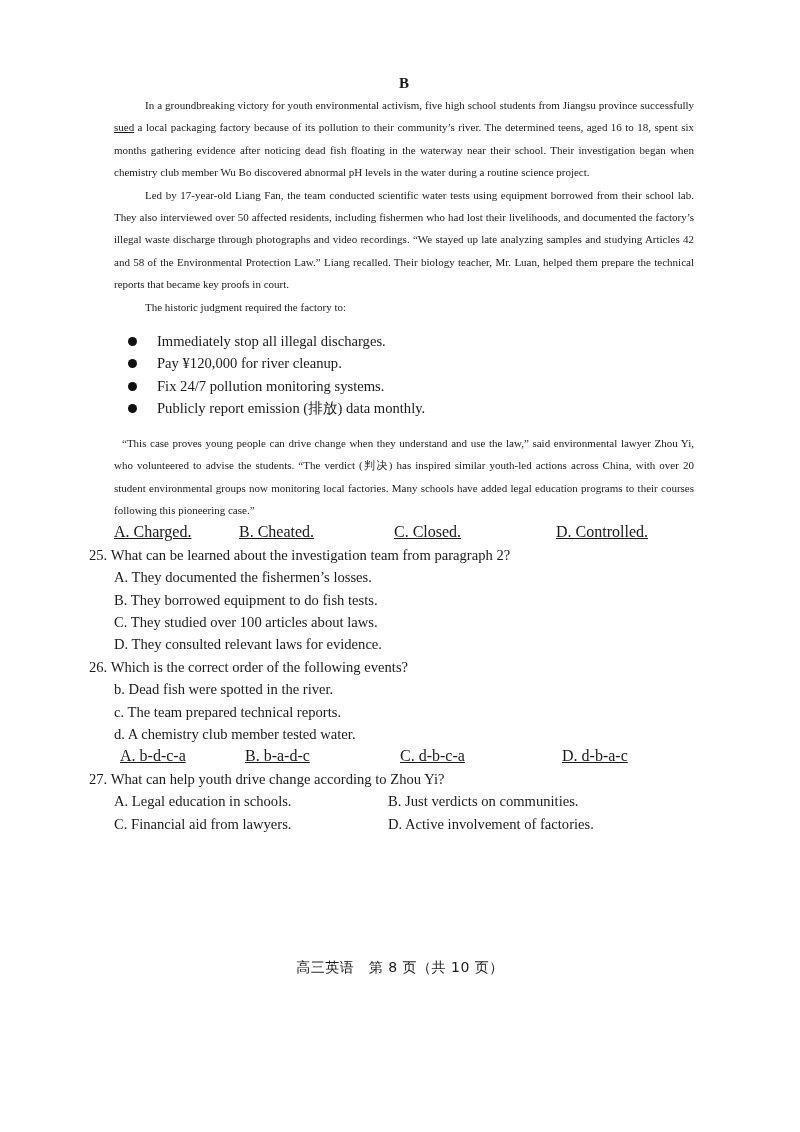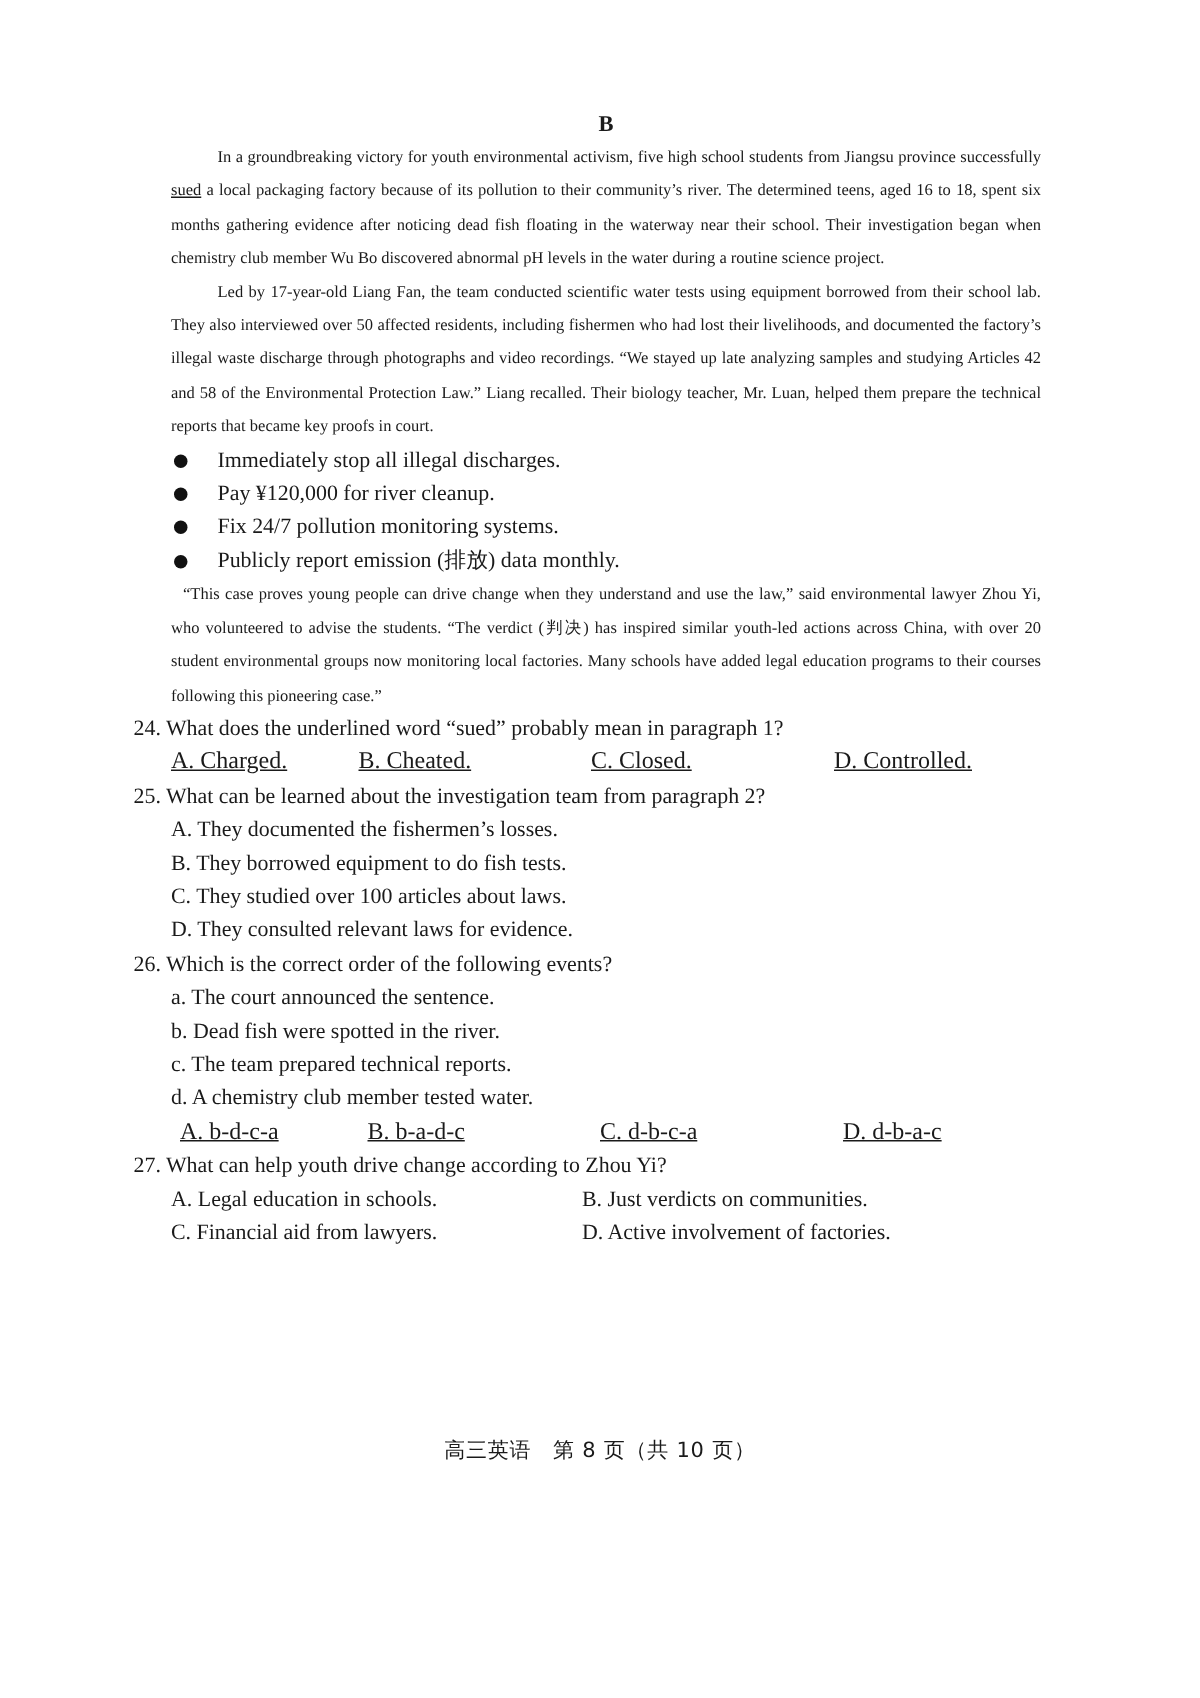--- a/index.html
+++ b/index.html
@@ -12,21 +12,21 @@
     .section-title {
       text-align: center; font-weight: bold; font-size: 15px;
       line-height: 22px; margin: 0 0 0 0; padding-left: 0;
     }
     .para {
       font-size: 11px; line-height: 22.4px; text-align: justify;
       text-indent: 31px; margin: 0;
     }
     .para.quote { text-indent: 8px; }
     .u { text-decoration: underline; }
-    .bullets { margin: 0; padding: 0; list-style: none; }
+    .bullets { margin: 12px; padding: 0; list-style: none; }
     .bullets li {
       font-size: 14.6px; line-height: 22.4px; position: relative; padding-left: 31px;
     }
     .bullets li .dot {
       position: absolute; left: 2px; top: 7px; width: 9px; height: 9px;
       border-radius: 50%; background: #111;
     }
     .question { margin: 0; }
     .q-stem { font-size: 14.6px; line-height: 22.4px; margin-left: -25px; }
     .q-line { font-size: 14.6px; line-height: 22.4px; padding-left: 0; }
@@ -46,51 +46,50 @@
 </head>
 <body>
 
 <div class="page">
   <div class="section-title">B</div>
 
   <p class="para"><span>In a groundbreaking victory for youth environmental activism, five high school students from Jiangsu province successfully </span><span class="u">sued</span><span> a local packaging factory because of its pollution to their community’s river. The determined teens, aged 16 to 18, spent six months gathering evidence after noticing dead fish floating in the waterway near their school. Their investigation began when chemistry club member Wu Bo discovered abnormal pH levels in the water during a routine science project.</span></p>
 
   <p class="para">Led by 17-year-old Liang Fan, the team conducted scientific water tests using equipment borrowed from their school lab. They also interviewed over 50 affected residents, including fishermen who had lost their livelihoods, and documented the factory’s illegal waste discharge through photographs and video recordings. “We stayed up late analyzing samples and studying Articles 42 and 58 of the Environmental Protection Law.” Liang recalled. Their biology teacher, Mr. Luan, helped them prepare the technical reports that became key proofs in court.</p>
 
+  <p class="para">The historic judgment required the factory to:</p>
 
   <ul class="bullets">
     <li><span class="dot"></span><span>Immediately stop all illegal discharges.</span></li>
     <li><span class="dot"></span><span>Pay ¥120,000 for river cleanup.</span></li>
     <li><span class="dot"></span><span>Fix 24/7 pollution monitoring systems.</span></li>
     <li><span class="dot"></span><span>Publicly report emission (排放) data monthly.</span></li>
   </ul>
 
   <p class="para quote">“This case proves young people can drive change when they understand and use the law,” said environmental lawyer Zhou Yi, who volunteered to advise the students. “The verdict (判决) has inspired similar youth-led actions across China, with over 20 student environmental groups now monitoring local factories. Many schools have added legal education programs to their courses following this pioneering case.”</p>
 
   <div class="question">
-    <div class="q-stem">24. What does the underlined word “sued” probably mean in paragraph 1?</div>
     <div class="opts4">
       <span>A. Charged.</span>
       <span>B. Cheated.</span>
       <span>C. Closed.</span>
       <span>D. Controlled.</span>
     </div>
   </div>
 
   <div class="question">
     <div class="q-stem">25. What can be learned about the investigation team from paragraph 2?</div>
     <div class="q-line">A. They documented the fishermen’s losses.</div>
     <div class="q-line">B. They borrowed equipment to do fish tests.</div>
     <div class="q-line">C. They studied over 100 articles about laws.</div>
     <div class="q-line">D. They consulted relevant laws for evidence.</div>
   </div>
 
   <div class="question">
     <div class="q-stem">26. Which is the correct order of the following events?</div>
-    <div class="q-line">a. The court announced the sentence.</div>
     <div class="q-line">b. Dead fish were spotted in the river.</div>
     <div class="q-line">c. The team prepared technical reports.</div>
     <div class="q-line">d. A chemistry club member tested water.</div>
     <div class="opts4 ord">
       <span>A. b-d-c-a</span>
       <span>B. b-a-d-c</span>
       <span>C. d-b-c-a</span>
       <span>D. d-b-a-c</span>
     </div>
   </div>

